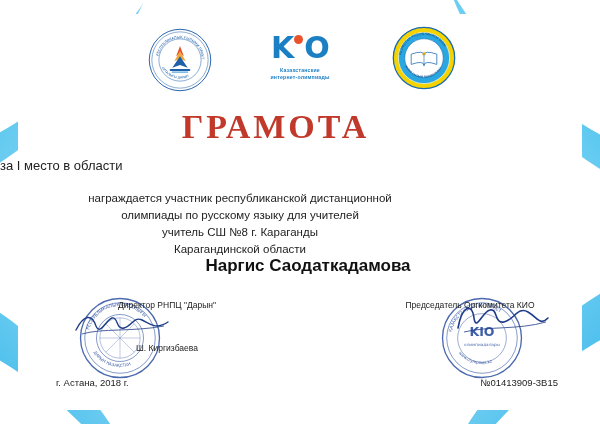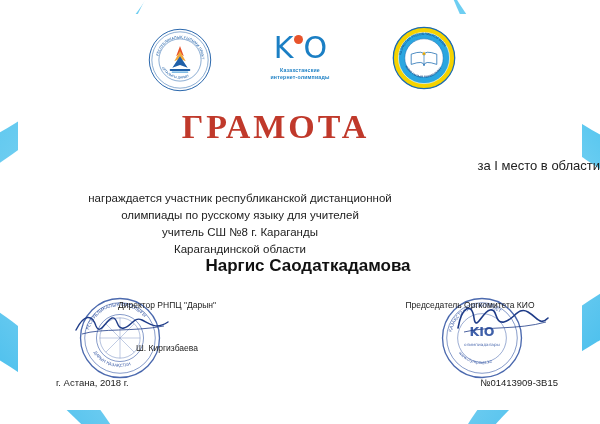--- a/index.html
+++ b/index.html
@@ -128,21 +128,21 @@
 
   .kio-logo {
     position: absolute;
     left: 252px;
     top: 8px;
     width: 96px;
     text-align: center;
   }
   .kio-text {
     font-family: "DejaVu Sans", sans-serif;
-    font-weight: normal;
+    font-weight: bold;
     font-size: 30px;
     letter-spacing: -1px;
     color: #1b7fc4;
     line-height: 32px;
     display: flex;
     justify-content: center;
     align-items: flex-end;
   }
   .kio-k { color: #1b7fc4; }
   .kio-dot {
@@ -172,21 +172,21 @@
     font-family: "Liberation Serif", serif;
     font-size: 34px;
     font-weight: bold;
     letter-spacing: 3px;
     color: #c0392b;
   }
   .subtitle {
     position: absolute;
     top: 158px;
     width: 600px;
-    text-align: right;
+    text-align: left;
     font-size: 13px;
     color: #222222;
   }
   .body-lines {
     position: absolute;
     top: 190px;
     width: 480px;
     text-align: center;
     font-size: 11.5px;
     color: #222222;

